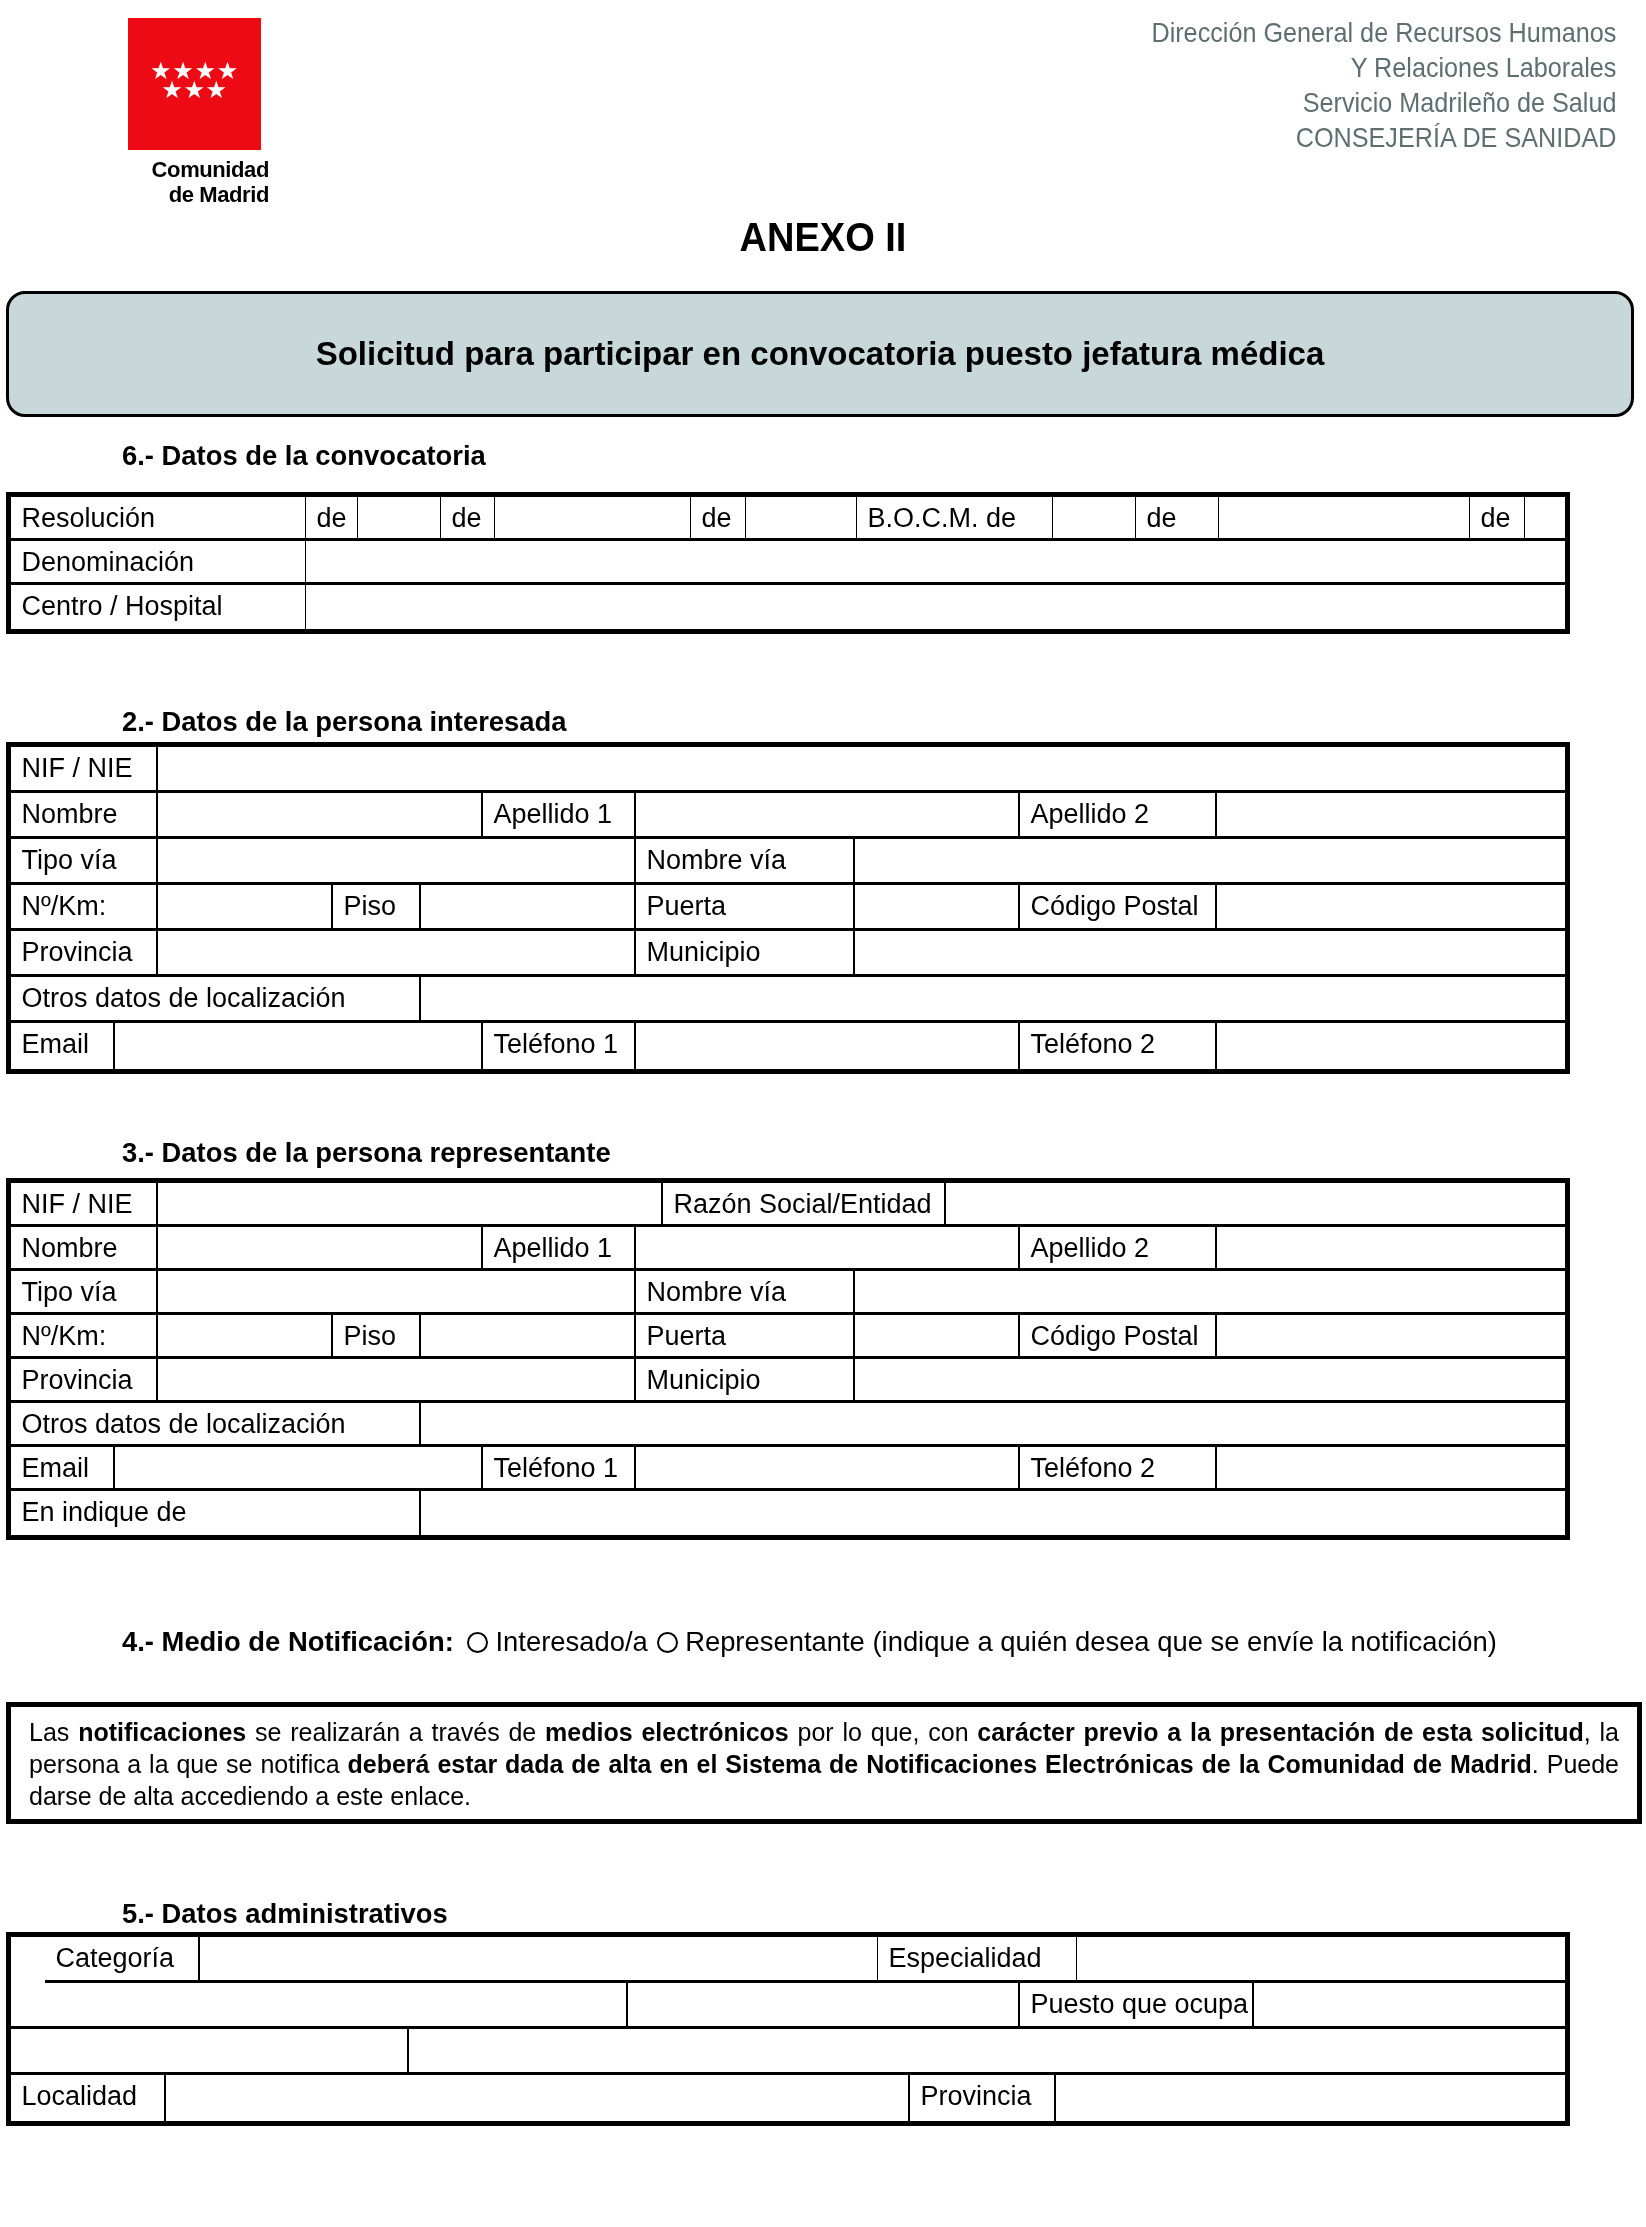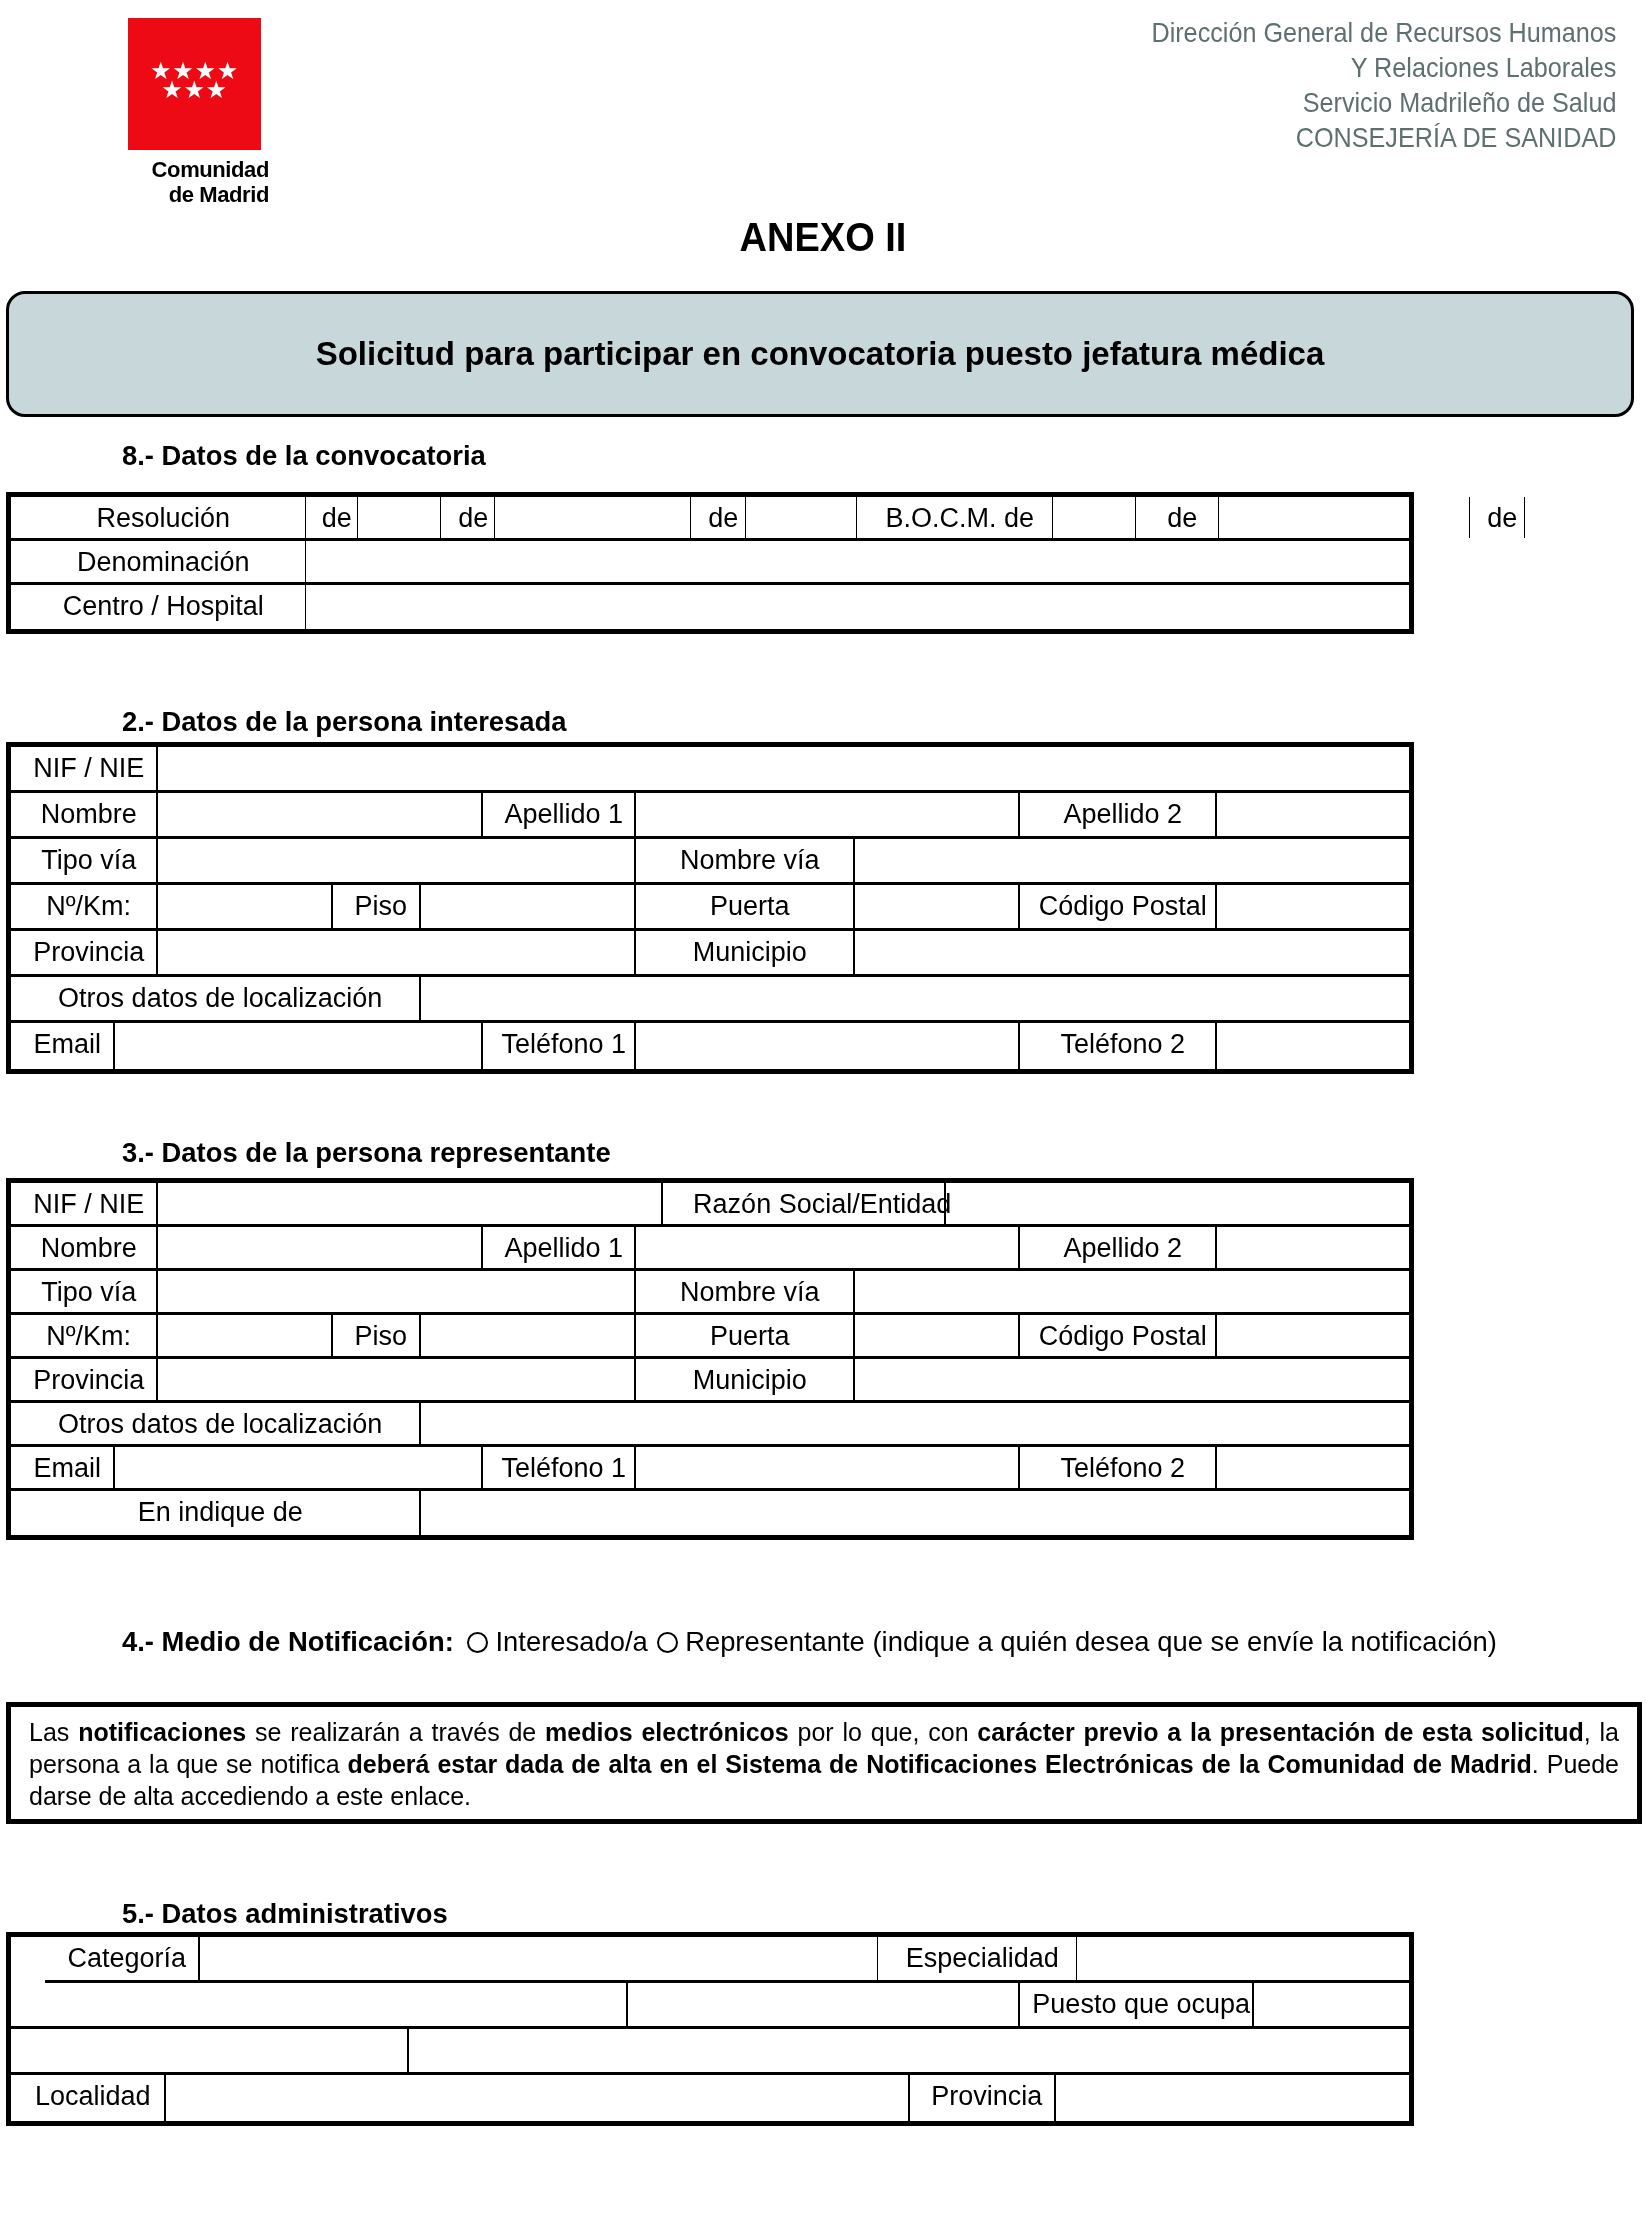--- a/index.html
+++ b/index.html
@@ -18,21 +18,21 @@
   .org { right: 30px; top: 15px; text-align: right; color: #5f6f70; font-size: 27.4px; line-height: 35px; transform: scaleX(0.92); transform-origin: right top; }
 
   .anexo { left: 0; width: 1646px; top: 215px; text-align: center; font-weight: bold; font-size: 40px; transform: scaleX(0.95); }
 
   .banner { left: 6px; top: 291px; width: 1628px; height: 126px; box-sizing: border-box; background: #c8d7d9; border: 3.7px solid #000; border-radius: 19px; display: flex; align-items: center; justify-content: center; }
   .banner span { font-weight: bold; font-size: 33px; }
 
   .section-title { left: 122px; font-weight: bold; font-size: 27.4px; }
 
   
-  .tbl { left: 6px; width: 1408px; box-sizing: border-box; border: 5.2px solid #000; text-align: center; }
+  .tbl { left: 6px; width: 1564px; box-sizing: border-box; border: 5.2px solid #000; }
   .row { position: relative; height: 44px; box-sizing: border-box; border-bottom: 3.7px solid #000; }
   .row:last-child { border-bottom: none; }
   .cell { position: absolute; top: 0; bottom: 0; box-sizing: border-box; border-left: 2.2px solid #000; padding-left: 10.4px; font-size: 27px; line-height: 42px; white-space: nowrap; }
   .cell.first { border-left: none; padding-left: 10.4px; }
   .cell.thin { border-left-width: 1.5px; }
   .input { cursor: text; }
 
   
   .notif-line { left: 122px; top: 1624px; width: 1409px; font-size: 27.4px; line-height: 36px; }
   .notif-line b { font-weight: bold; }
@@ -58,21 +58,21 @@
   <div>Servicio Madrileño de Salud</div>
   <div>CONSEJERÍA DE SANIDAD</div>
 </div>
 
 <div class="abs anexo">ANEXO II</div>
 
 <div class="abs banner">
   <span>Solicitud para participar en convocatoria puesto jefatura médica</span>
 </div>
 
-<div class="abs section-title" style="top:440px;">8.- Datos de la convocatoria</div>
+<div class="abs section-title" style="top:440px;">6.- Datos de la convocatoria</div>
 
 <div class="abs tbl" style="top:492px;">
   <div class="row">
     <div class="cell first" style="left:0;width:294px;">Resolución</div>
     <div class="cell thin" style="left:294px;width:52px;">de</div>
     <div class="cell thin input" style="left:346px;width:83px;"></div>
     <div class="cell thin" style="left:429px;width:55px;">de</div>
     <div class="cell thin input" style="left:483px;width:196px;"></div>
     <div class="cell thin" style="left:679px;width:55px;">de</div>
     <div class="cell thin input" style="left:734px;width:111px;"></div>

